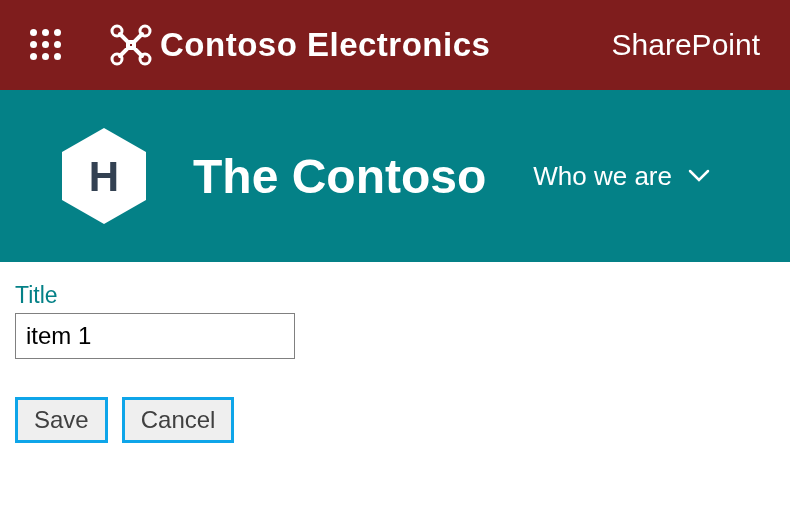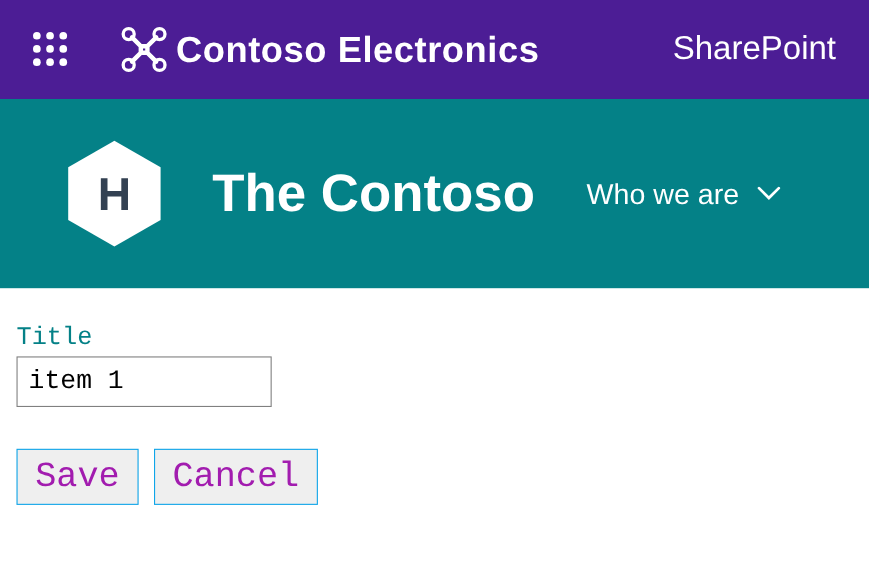--- a/index.html
+++ b/index.html
@@ -7,21 +7,21 @@
       padding: 0;
       box-sizing: border-box;
     }
     body {
       font-family: "Segoe UI", -apple-system, BlinkMacSystemFont, sans-serif;
       width: 790px;
       height: 518px;
       background: #ffffff;
     }
     .top-bar {
-      background: #4c1d95;
+      background: #7f1d1d;
       height: 90px;
       display: flex;
       align-items: center;
       padding: 0 30px;
       color: #ffffff;
     }
     .waffle {
       width: 32px;
       height: 32px;
       display: grid;
@@ -87,51 +87,50 @@
       font-weight: 400;
       cursor: pointer;
       margin-right: 20px;
       justify-content: space-between;
     }
     .chevron {
       width: 22px;
       height: 14px;
     }
     .form-area {
-      padding: 32px 15px;
-      font-family: Liberation Mono, monospace;
+      padding: 20px 15px;
     }
     .field-label {
       color: #048187;
       font-size: 23px;
       font-weight: 400;
       margin-bottom: 4px;
     }
     .text-input {
-      width: 232px;
+      width: 280px;
       height: 46px;
       border: 1px solid #808080;
       font-size: 24px;
       padding: 4px 10px;
       font-family: inherit;
       color: #000000;
     }
     .button-row {
       margin-top: 38px;
       display: flex;
       gap: 14px;
     }
     .btn {
       background: #efefef;
-      border: 1px solid #0ea5e9;
-      font-size: 32px;
+      border: 3px solid #0ea5e9;
+      font-size: 24px;
       padding: 6px 16px;
       font-family: inherit;
       cursor: pointer;
-      color: #a21caf;
+      color: #404040;
     }
   </style>
 </head>
 <body>
 
 <div class="top-bar">
   <div class="waffle">
     <div></div>
       <div></div>
       <div></div>

